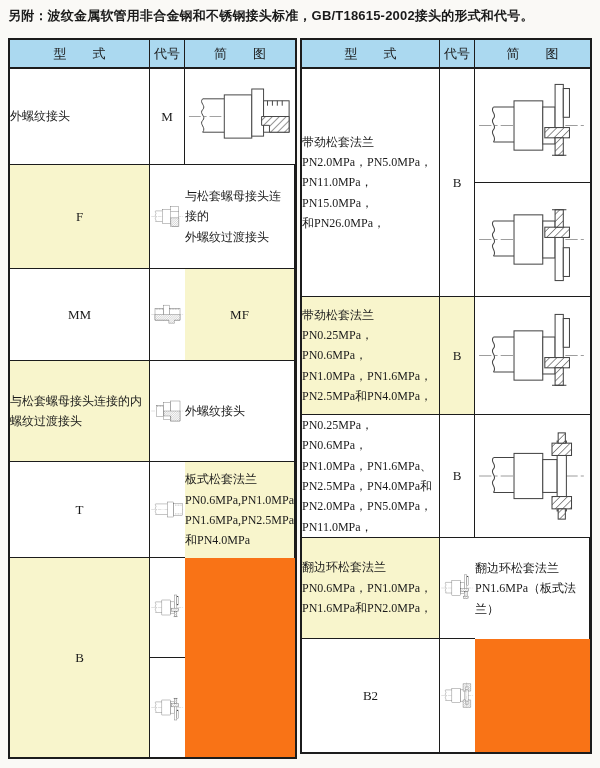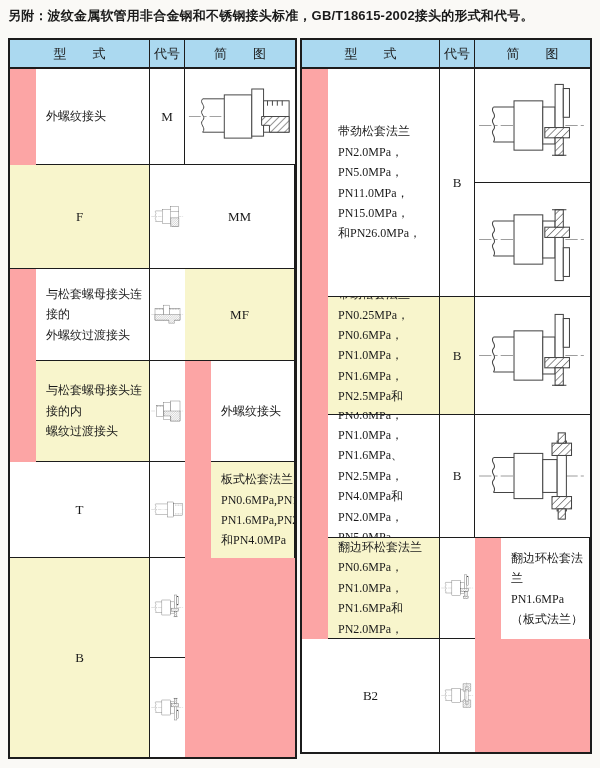--- a/index.html
+++ b/index.html
@@ -8,40 +8,40 @@
     background:#faf9f6; overflow:hidden;
     font-family:"Liberation Sans","DejaVu Sans",sans-serif;
     color:#1a1a1a;
   }
   .title {
     position:absolute; left:8px; top:7px; width:586px;
     font-size:13px; font-weight:bold; letter-spacing:0.2px;
     white-space:nowrap;
   }
   .tbl {
-    position:absolute; top:38px; background:#fca5a5;
+    position:absolute; top:38px; background:#f97316;
     border:2px solid #1c1c1c; display:grid;
   }
   #ltbl { left:8px;  grid-template-columns:140px 35px 110px; grid-template-rows:29px 96px 104px 92px 101px 96px 199px; }
   #rtbl { left:300px; grid-template-columns:138px 35px 115px; grid-template-rows:29px 228px 118px 123px 101px 113px; }
   .cell {
     border-right:1px solid #1c1c1c; border-bottom:1px solid #1c1c1c;
     box-sizing:border-box; background:#fff; overflow:hidden;
   }
   .cell.last { border-right:none; }
   .tbl > .cell:nth-last-child(-n+3) { border-bottom:none; }
   .hd {
     background:#abd9f0; display:flex; align-items:center; justify-content:center;
     font-size:13px; border-bottom-width:2px;
   }
   .type {
     display:flex; align-items:center;
-    padding:4px 3px 4px 10px; white-space:pre-line;
+    padding:4px 3px 4px 0; white-space:pre-line;
     font-family:"Liberation Serif","DejaVu Serif",serif;
-    font-size:12px; line-height:1.7;margin-left:26px;
+    font-size:12px; line-height:1.7;
   }
   .code {
     display:flex; align-items:center; justify-content:center;
     font-family:"Liberation Serif","DejaVu Serif",serif; font-size:13px;
   }
   .hl { background:#f8f5cc; }
   .diagcell { padding:0; display:flex; flex-direction:column; }
   .dwrap { flex:1 1 0; min-height:0; }
   .split .dwrap:first-child { border-bottom:1px solid #1c1c1c; box-sizing:border-box; }
   .dwrap svg { width:100%; height:100%; display:block; }
@@ -94,23 +94,23 @@
           <path class="ln" d="M18,28 c-4,4 4,7 0,11 c-4,4 4,7 0,11 c-4,4 4,7 0,12"></path>
           <path class="ln" d="M18,28 H40 M18,62 H40"></path>
           <rect class="pt" x="40" y="24" width="28" height="44"></rect>
           <rect class="pt" x="66" y="14" width="26" height="64"></rect>
           <path class="ln" d="M66,30 H92 M66,62 H92"></path>
           <polygon class="ht" points="66,50 92,50 92,78 72,78 66,70"></polygon>
         </svg>
       </div>
     </div>
 
-  <div class="cell code">MM</div>
   <div class="cell type">与松套螺母接头连接的
 外螺纹过渡接头</div>
+  <div class="cell code">MM</div>
   <div class="cell diagcell last">
       <div class="dwrap">
         <svg viewBox="0 0 112 92" preserveAspectRatio="xMidYMid meet">
           <path class="cl" d="M4,46 H108"></path>
           <rect class="pt" x="16" y="26" width="28" height="40"></rect>
           <path class="ln" d="M20,26 v5 M25,26 v5 M30,26 v5 M35,26 v5 M40,26 v5"></path>
           <rect class="pt" x="44" y="16" width="18" height="50"></rect>
           <rect class="pt" x="62" y="26" width="34" height="40"></rect>
           <path class="ln" d="M66,26 v5 M71,26 v5 M76,26 v5 M81,26 v5 M86,26 v5 M91,26 v5"></path>
           <polygon class="ht" points="16,46 96,46 96,64 78,64 78,74 60,74 60,64 16,64"></polygon>

